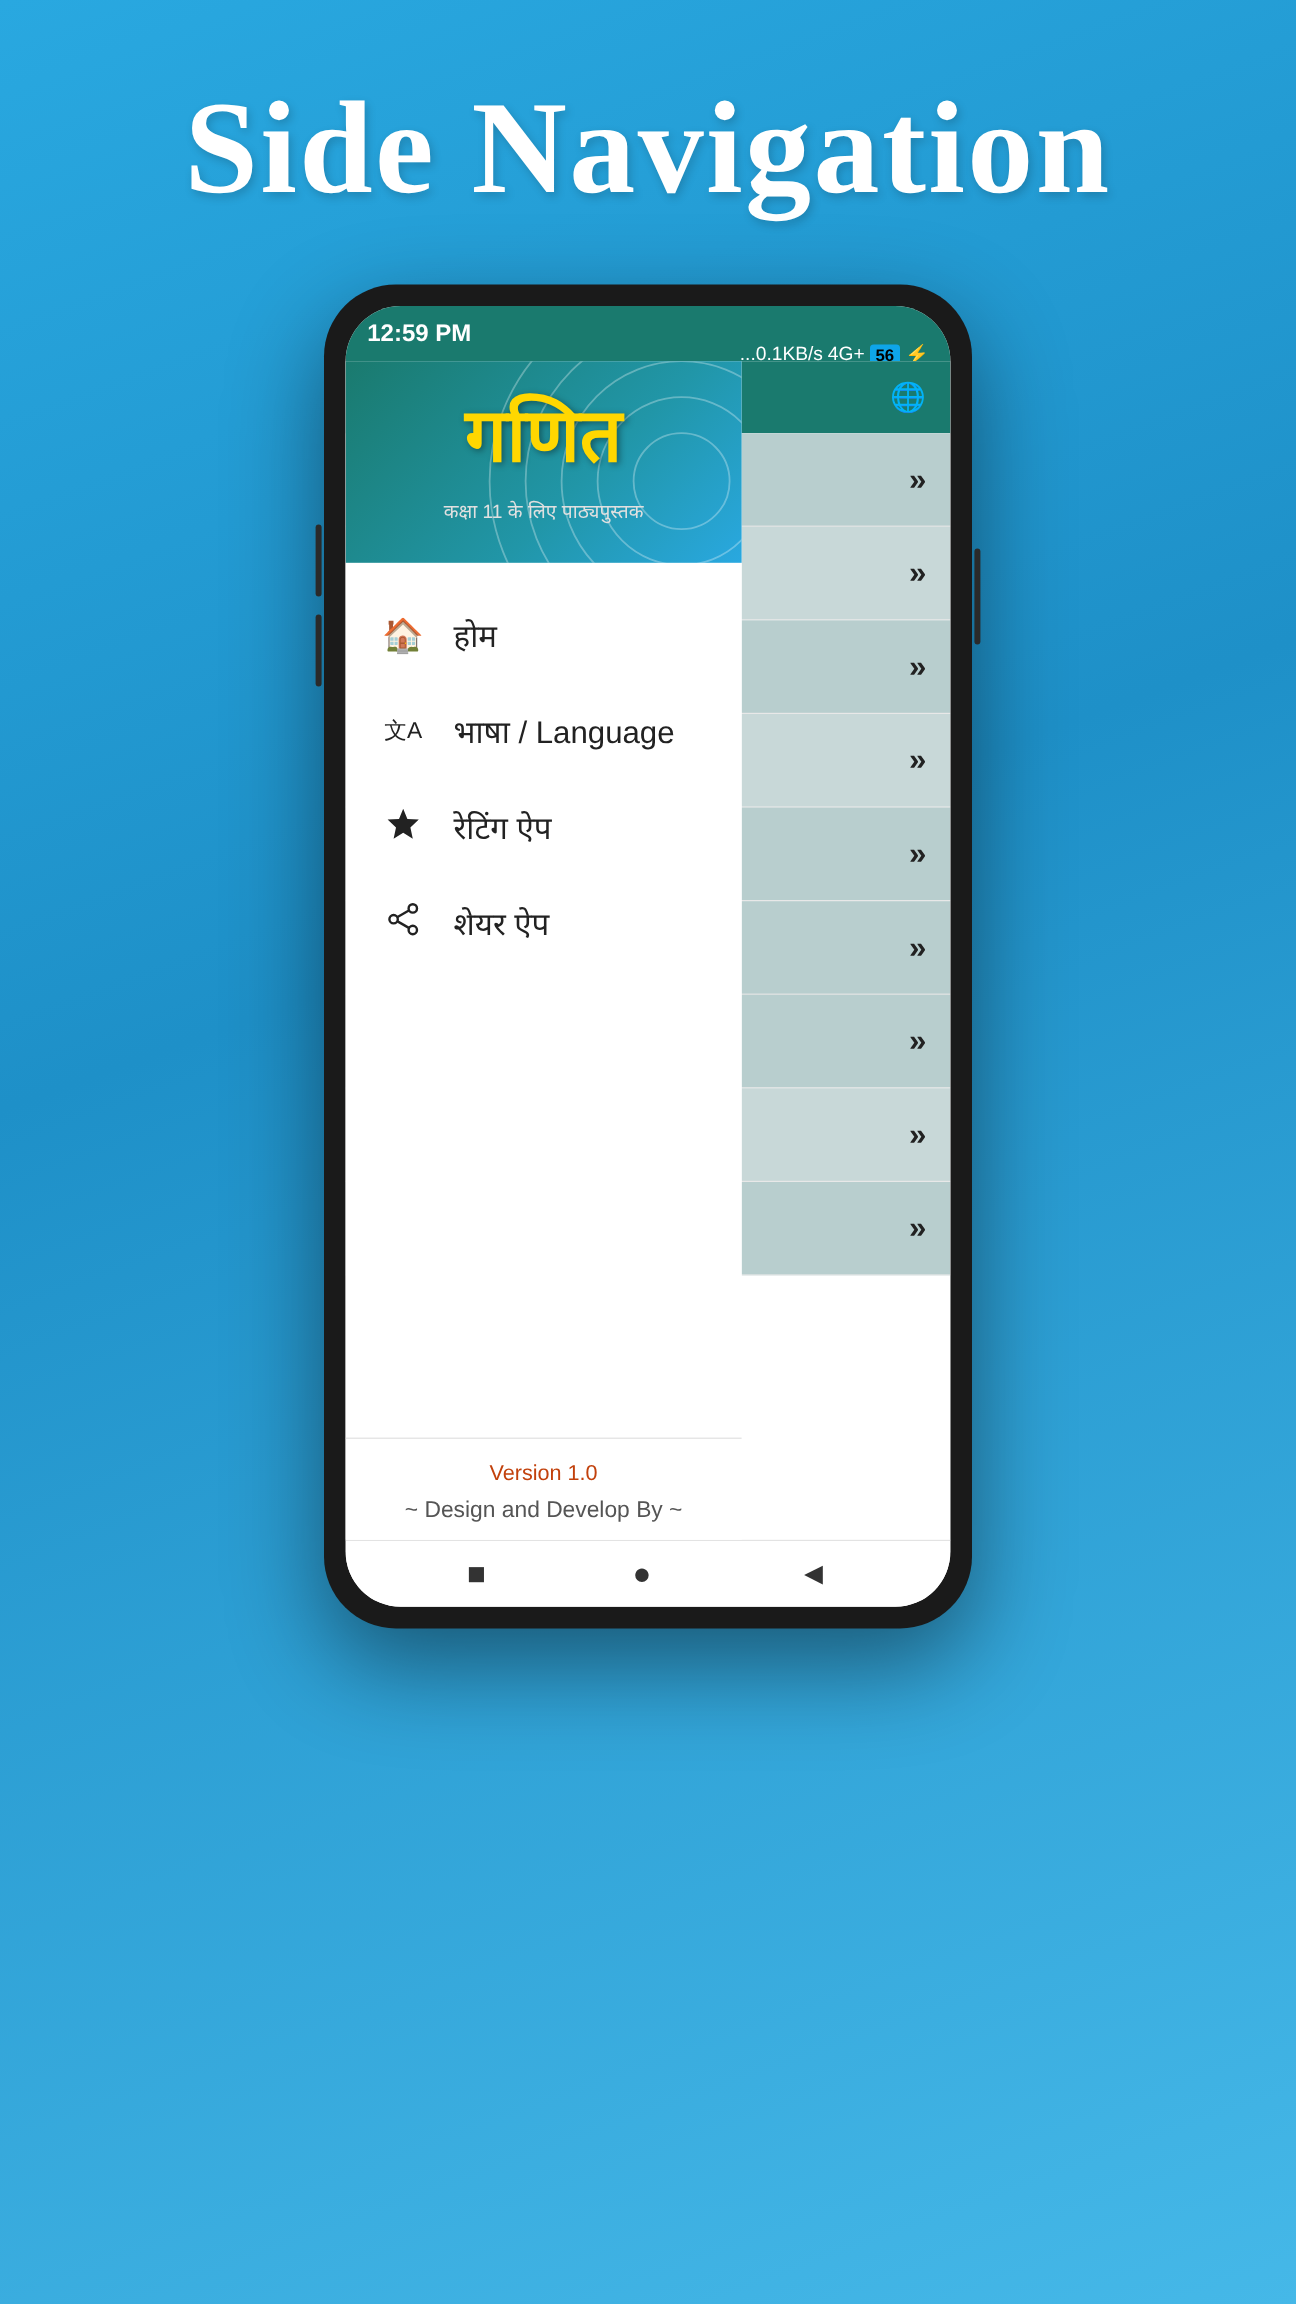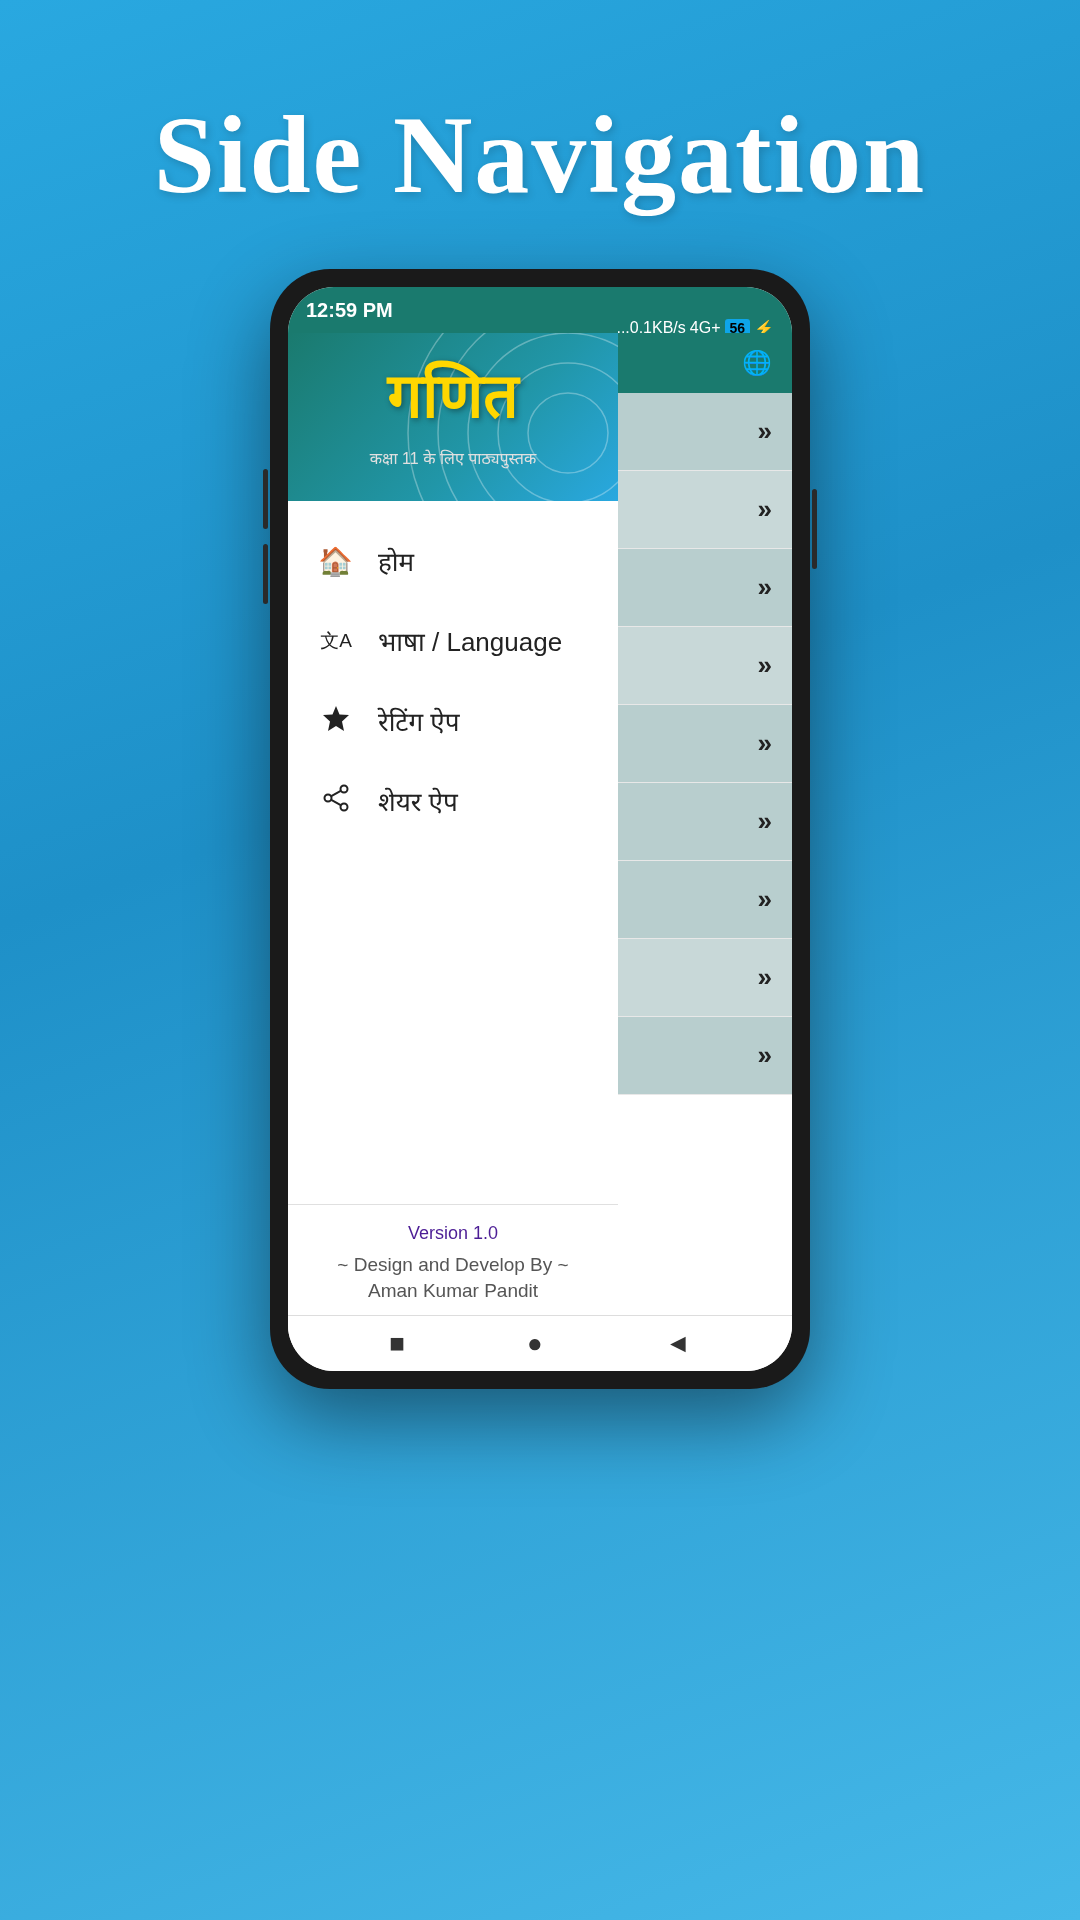--- a/index.html
+++ b/index.html
@@ -14,21 +14,21 @@
       font-family: 'Arial', sans-serif;
       overflow: hidden;
     }
 
     .page-title {
       font-size: 110px;
       font-weight: 900;
       color: #fff;
       font-family: Georgia, serif;
       text-align: center;
-      margin-top: 92px;
+      margin-top: 60px;
       margin-bottom: 50px;
       letter-spacing: 2px;
       text-shadow: 2px 3px 8px rgba(0,0,0,0.18);
     }
 
     
     .phone-frame {
       width: 540px;
       height: 1120px;
       background: #1a1a1a;
@@ -177,21 +177,21 @@
 
     .drawer-footer {
       border-top: 1px solid #e0e0e0;
       padding: 18px 0 10px;
       text-align: center;
       background: #fff;
     }
 
     .version-text {
       font-size: 18px;
-      color: #4c1d95;
+      color: #c2410c;
       margin-bottom: 8px;
     }
 
     .credit-text {
       font-size: 19px;
       color: #555;
       line-height: 1.4;
     }
 
     
@@ -419,21 +419,20 @@
                 <line x1="9.3" y1="15.8" x2="18.7" y2="21.2" stroke="#222" stroke-width="2"></line>
               </svg>
             </span>
             <span class="nav-label">शेयर ऐप</span>
           </div>
         </div>
 
         <div class="drawer-footer">
           <div class="version-text">Version 1.0</div>
           <div class="credit-text">~ Design and Develop By ~</div>
-          <div class="credit-text">Aman Kumar Pandit</div>
         </div>
       </div>
     </div>
 
     <div class="bottom-nav">
       <button class="bottom-nav-btn">■</button>
       <button class="bottom-nav-btn">●</button>
       <button class="bottom-nav-btn">◄</button>
     </div>
   </div>

